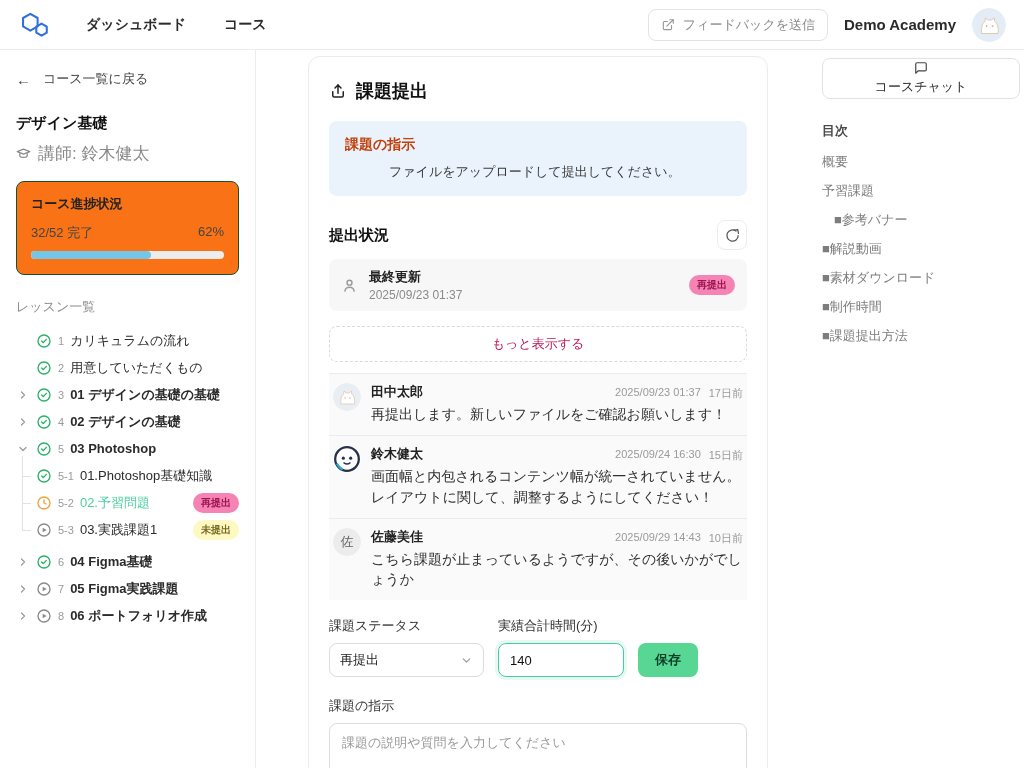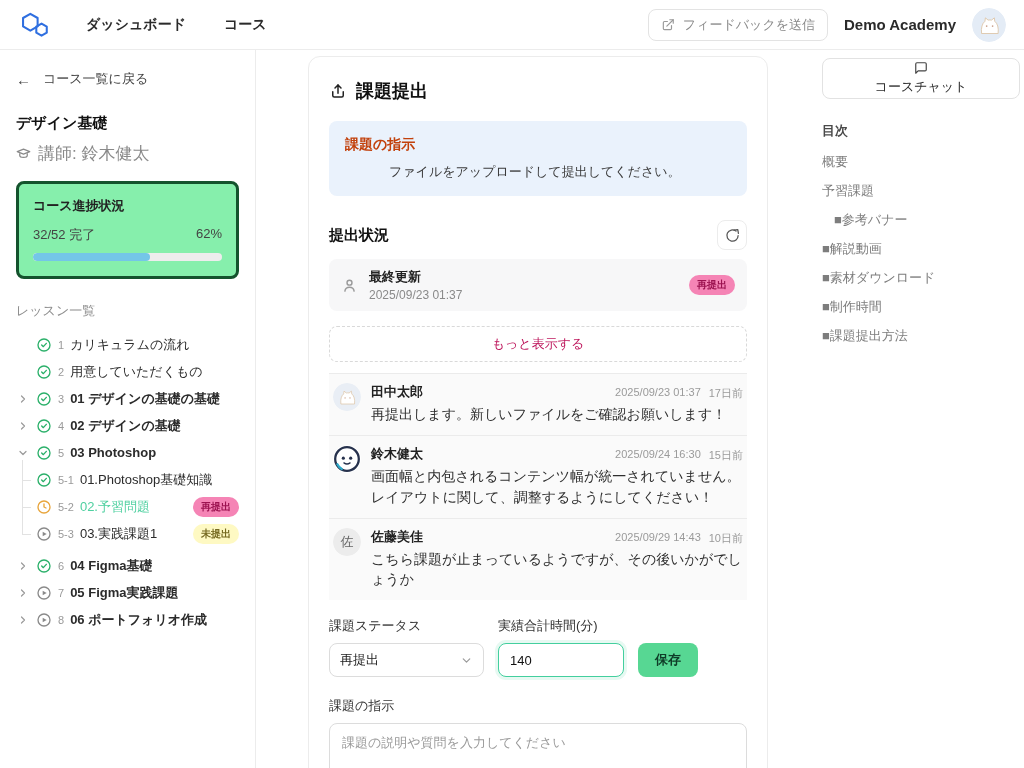--- a/index.html
+++ b/index.html
@@ -22,21 +22,21 @@
 
   
   .layout { display:flex; height:718px; }
 
   
   .left { width:256px; min-width:256px; border-right:1px solid #ececec; padding:20px 16px 0 16px; overflow:hidden; }
   .back-row { display:flex; align-items:center; gap:12px; font-size:13px; color:#444; cursor:pointer; margin-bottom:26px; }
   .back-arrow { font-size:15px; color:#444; }
   .course-title { font-size:15px; font-weight:700; color:#111; margin-bottom:9px; }
   .instructor-row { display:flex; align-items:center; gap:7px; font-size:17px; color:#8a8a8a; margin-bottom:16px; }
-  .progress-card { border:3px solid #14532d; border-radius:8px; padding:13px 14px 15px; margin-bottom:23px; background:#86efac; }
+  .progress-card { border:1px solid #14532d; border-radius:8px; padding:13px 14px 15px; margin-bottom:23px; background:#f97316; }
   .progress-title { font-size:13px; font-weight:700; color:#222; margin-bottom:11px; }
   .progress-row { display:flex; justify-content:space-between; font-size:13px; color:#444; margin-bottom:9px; }
   .progress-track { height:8px; border-radius:4px; background:#ededed; overflow:hidden; }
   .progress-fill { height:100%; border-radius:4px; background:#74c6e8; width:0; }
   .lessons-header { font-size:13px; color:#8f8f8f; margin-bottom:11px; }
   .lesson-row { display:flex; align-items:center; gap:6px; height:27px; font-size:13px; color:#2b2b2b; cursor:pointer; position:relative; }
   .lesson-row.bold .lesson-label { font-weight:600; }
   .lesson-row.sub .lesson-label { font-weight:500; }
   .lesson-row.active .lesson-label { color:#4fd0a0; font-weight:500; }
   .chev-slot { width:14px; height:14px; flex:none; display:flex; align-items:center; justify-content:center; }

